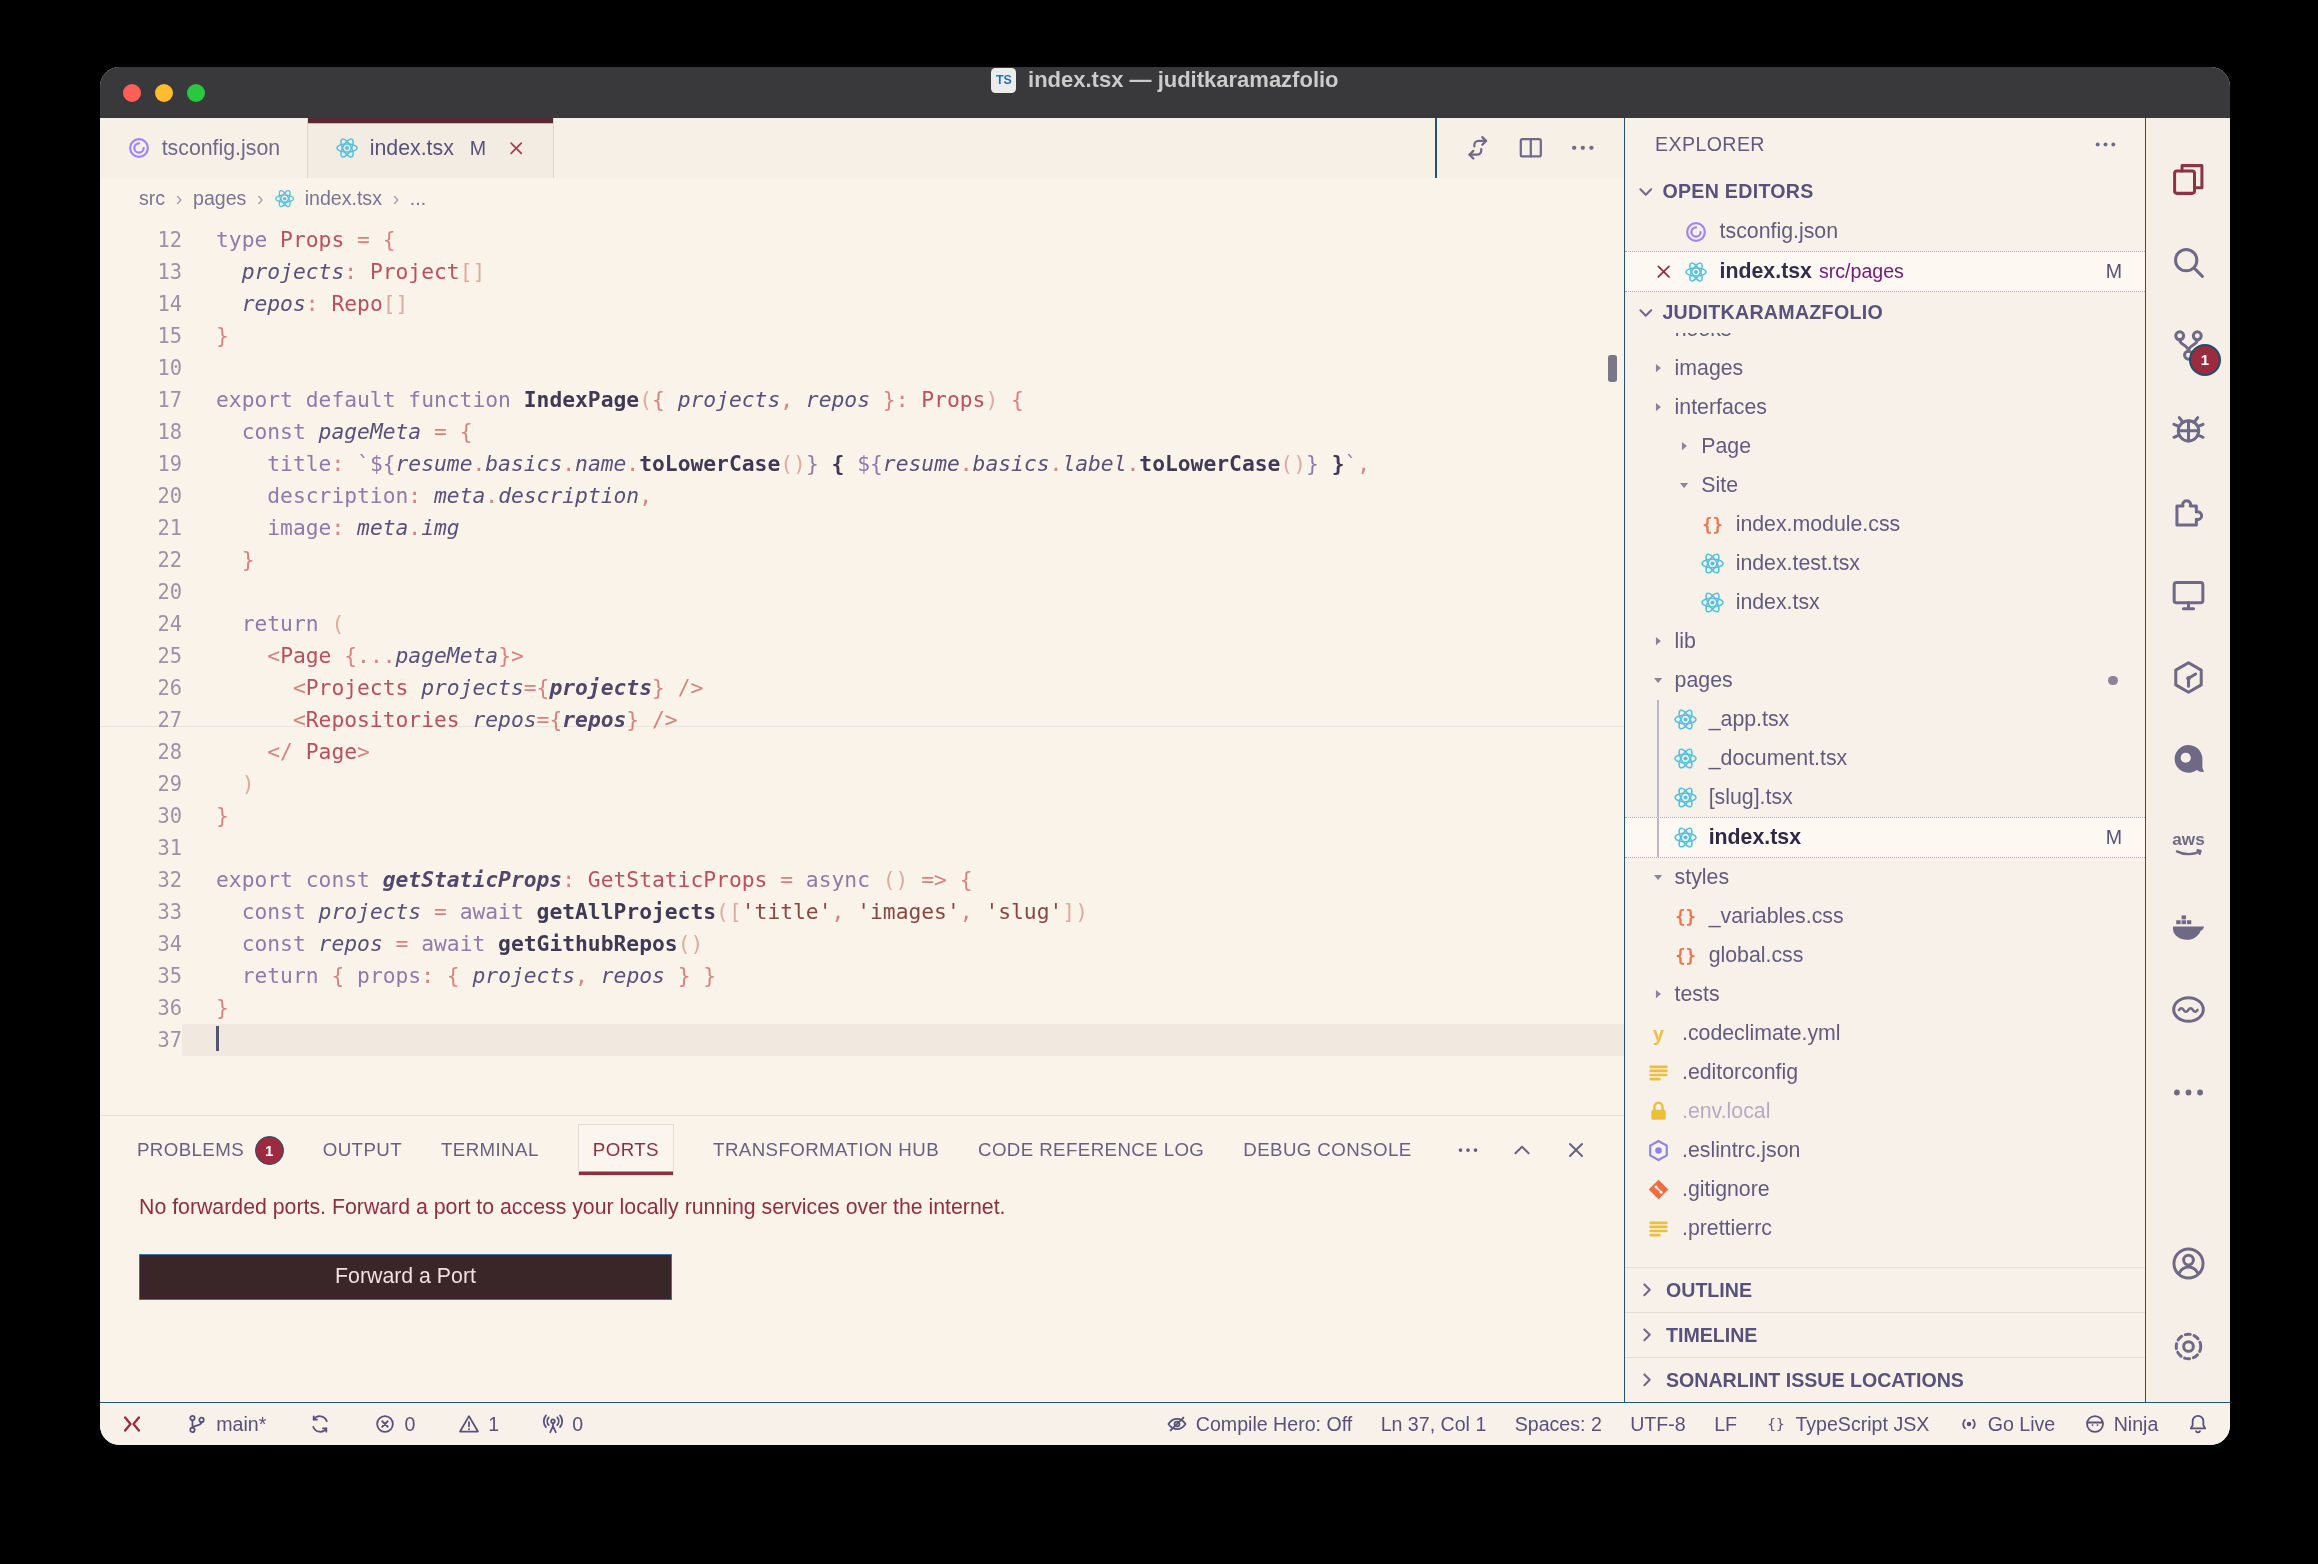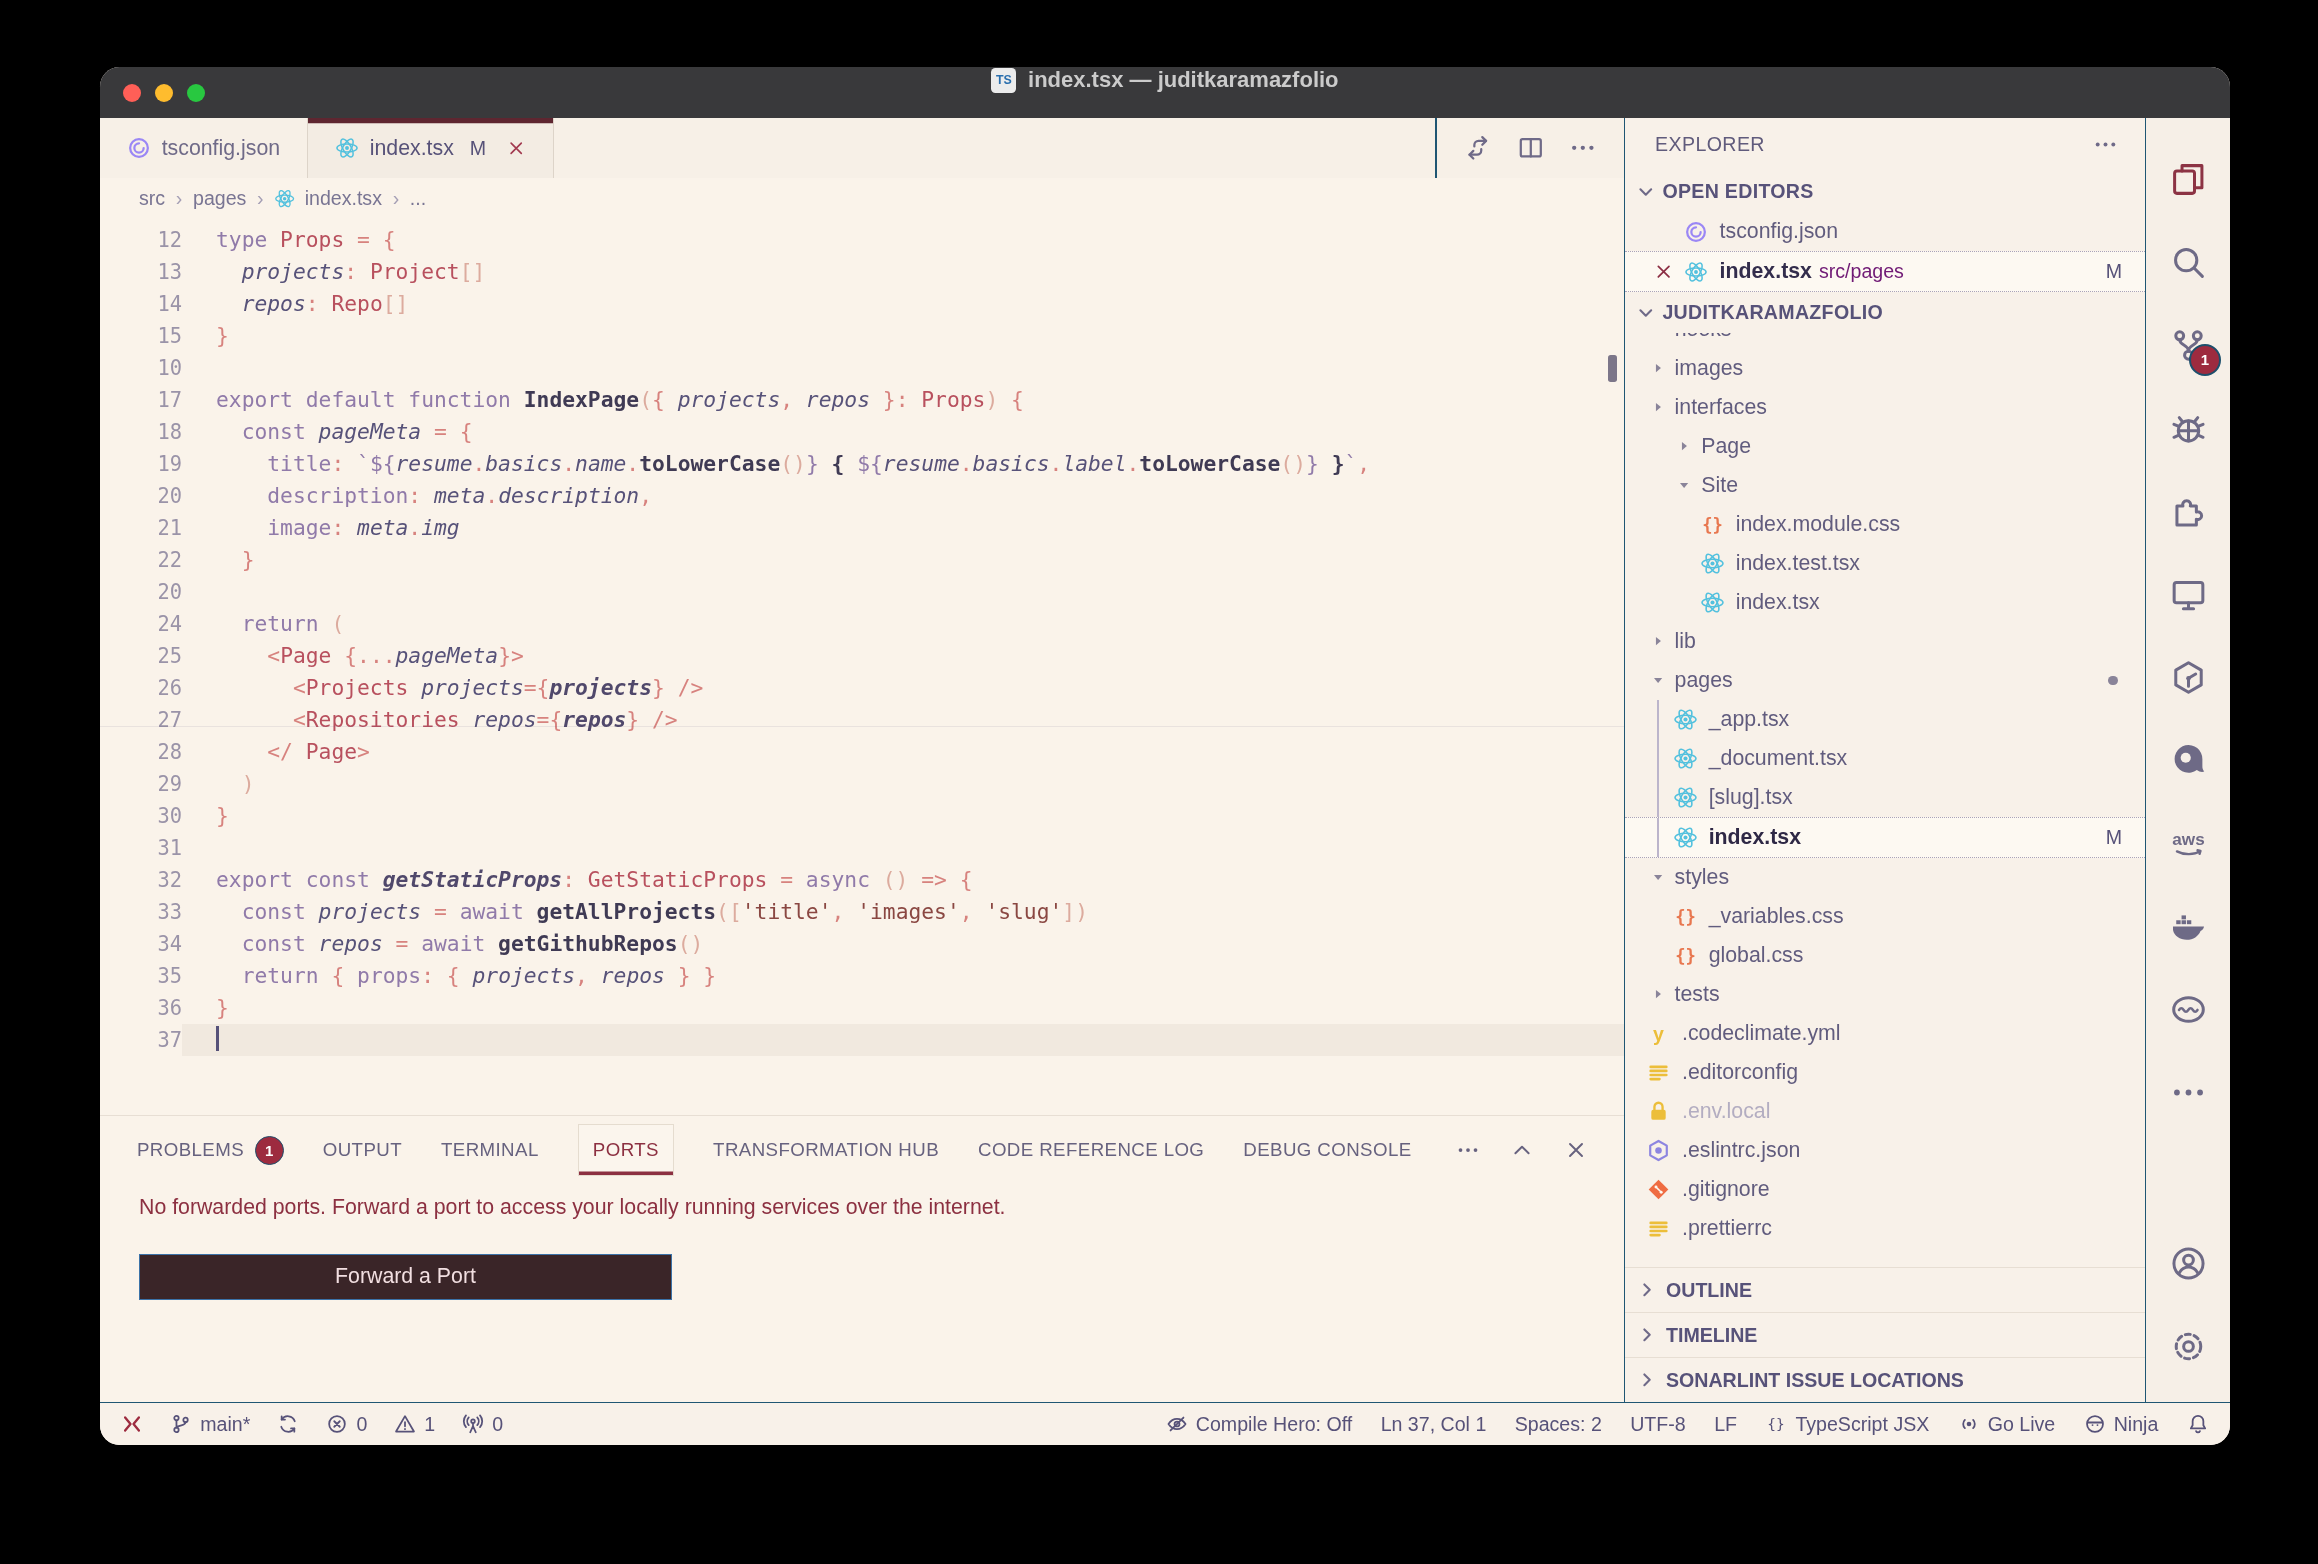--- a/index.html
+++ b/index.html
@@ -89,21 +89,21 @@
   .sb-bot .icn{width:19.6px;height:19.6px;color:#6f6a88}
   
   .activitybar{width:84px;background:#f6efe7;display:flex;flex-direction:column;align-items:center;padding:19.6px 0 14.2px;flex:0 0 auto}
   .act{height:83px;width:100%;display:flex;align-items:center;justify-content:center;position:relative;color:var(--c-activity_icon)}
   .act .icn{width:37px;height:37px}
   .act.active{color:var(--c-activity_active)}
   .act-badge{position:absolute;right:9px;bottom:10.7px;width:28.4px;height:28.4px;border-radius:50%;background:var(--c-badge);border:2.7px solid #1d4f6c;color:#fff;font-size:15px;font-weight:700;display:flex;align-items:center;justify-content:center}
   .act-fill{flex:1}
   
   .statusbar{height:42px;border-top:1.8px solid var(--c-border);display:flex;align-items:center;padding:0 21.3px;background:var(--c-window_bg);font-size:19.6px;color:var(--c-text);flex:0 0 auto}
-  .sgroup{display:flex;align-items:center;gap:27px}
+  .sgroup{display:flex;align-items:center;gap:43px}
   .sgroup.right{margin-left:auto;gap:28.4px}
   .sitem{display:flex;align-items:center;gap:8px}
   .sitem .icn{width:22px;height:22px}
   .sitem.accent{color:var(--c-badge)}
   .icn{display:inline-flex}
   .icn svg{width:100%;height:100%;display:block}
 </style>
 </head>
 <body>
 

